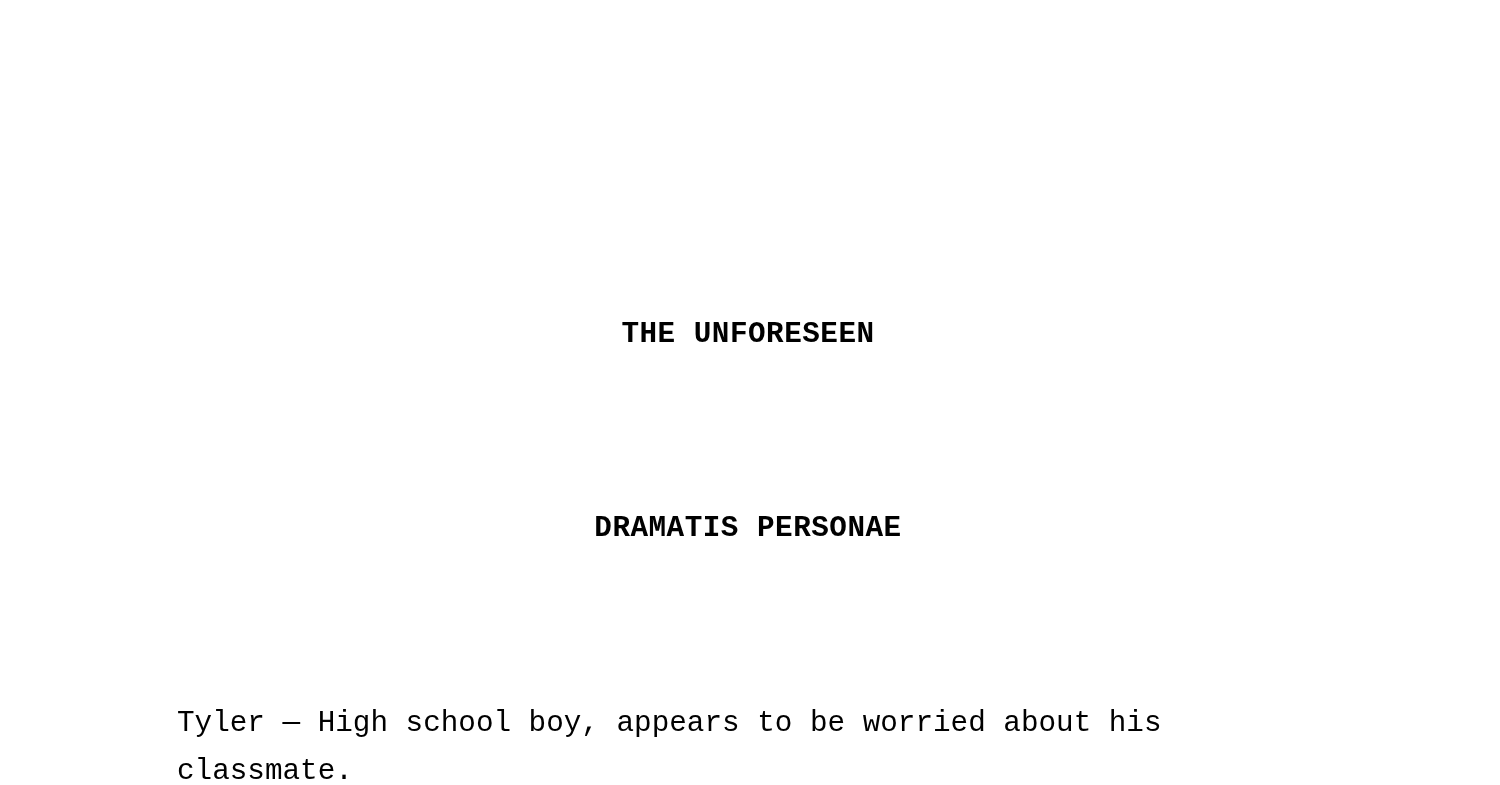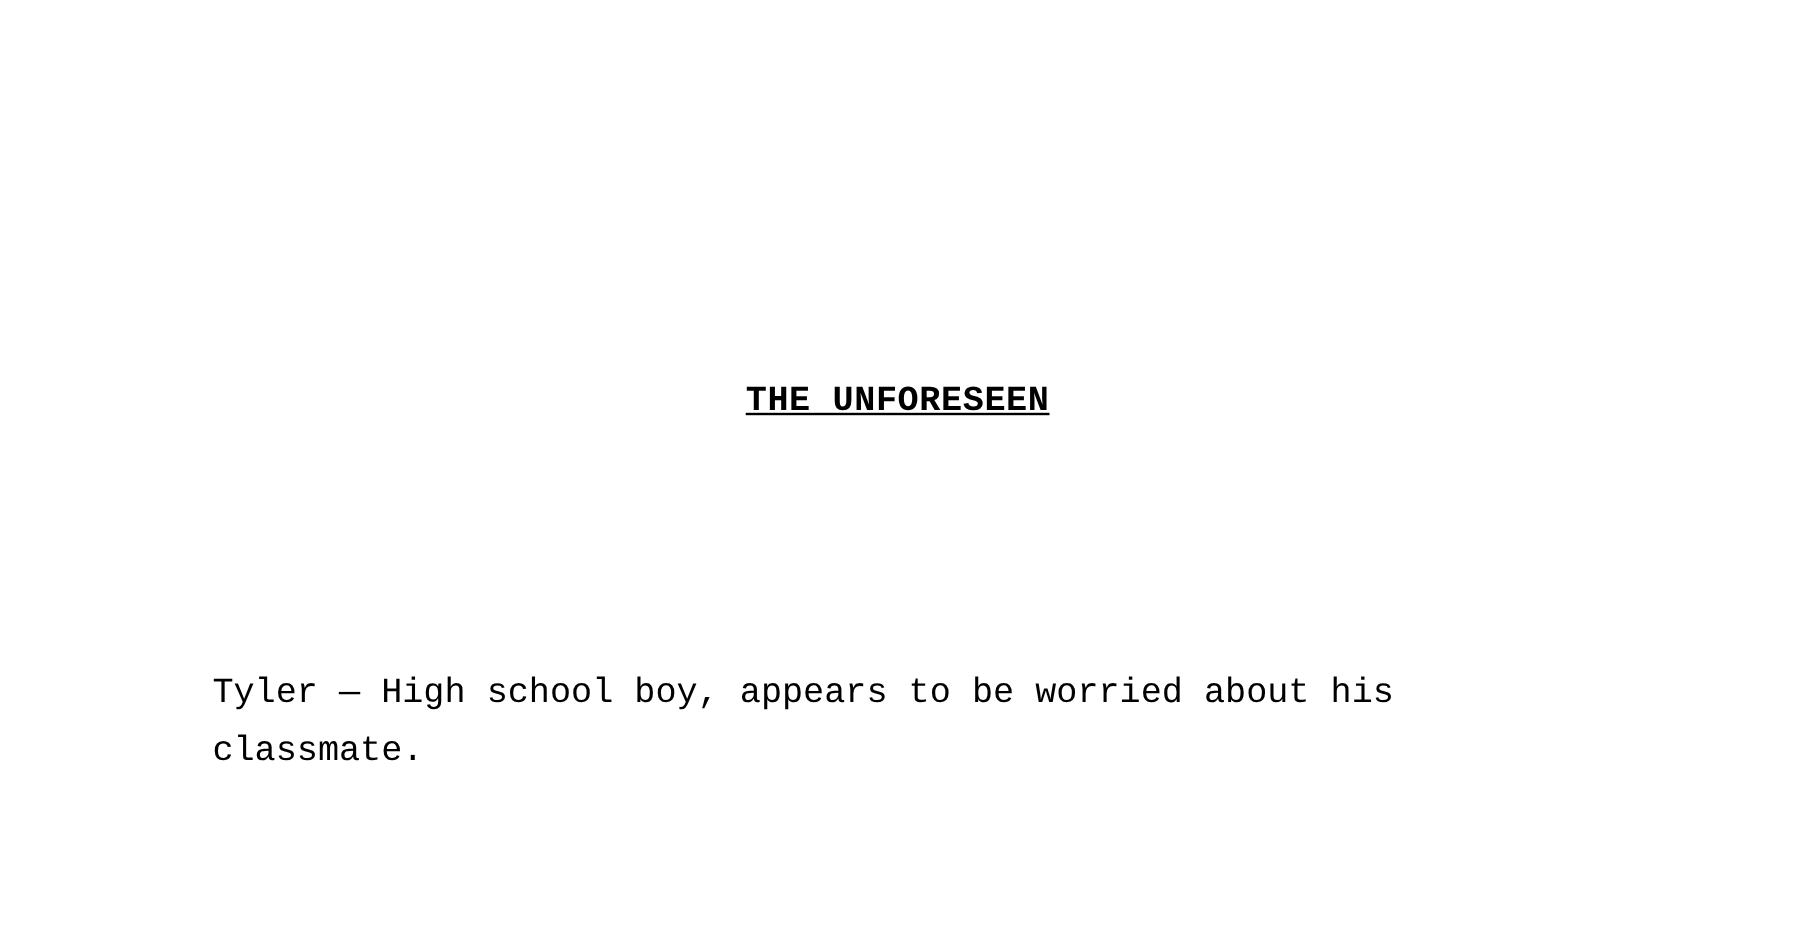--- a/index.html
+++ b/index.html
@@ -39,21 +39,20 @@
   }
 
   .heading {
     display: block;
     font-weight: bold;
     text-align: center;
     
     width: 1148px;
     margin-left: -3px;
     letter-spacing: 0.5px;
-    text-decoration: underline;
   }
 
   .heading-title {
     margin-bottom: 0px;
   }
 
   .line {
     display: block;
     font-weight: normal;
     text-align: left;
@@ -61,20 +60,21 @@
 </style>
 </head>
 <body>
 
 <div class="page">
 
   <div class="script-body">
 
     <span class="heading heading-title">THE UNFORESEEN</span>
 
+    <span class="heading">DRAMATIS PERSONAE</span>
 
     <span class="line">Tyler — High school boy, appears to be worried about his classmate.</span>
 
     
 
     
 
     
 
     

